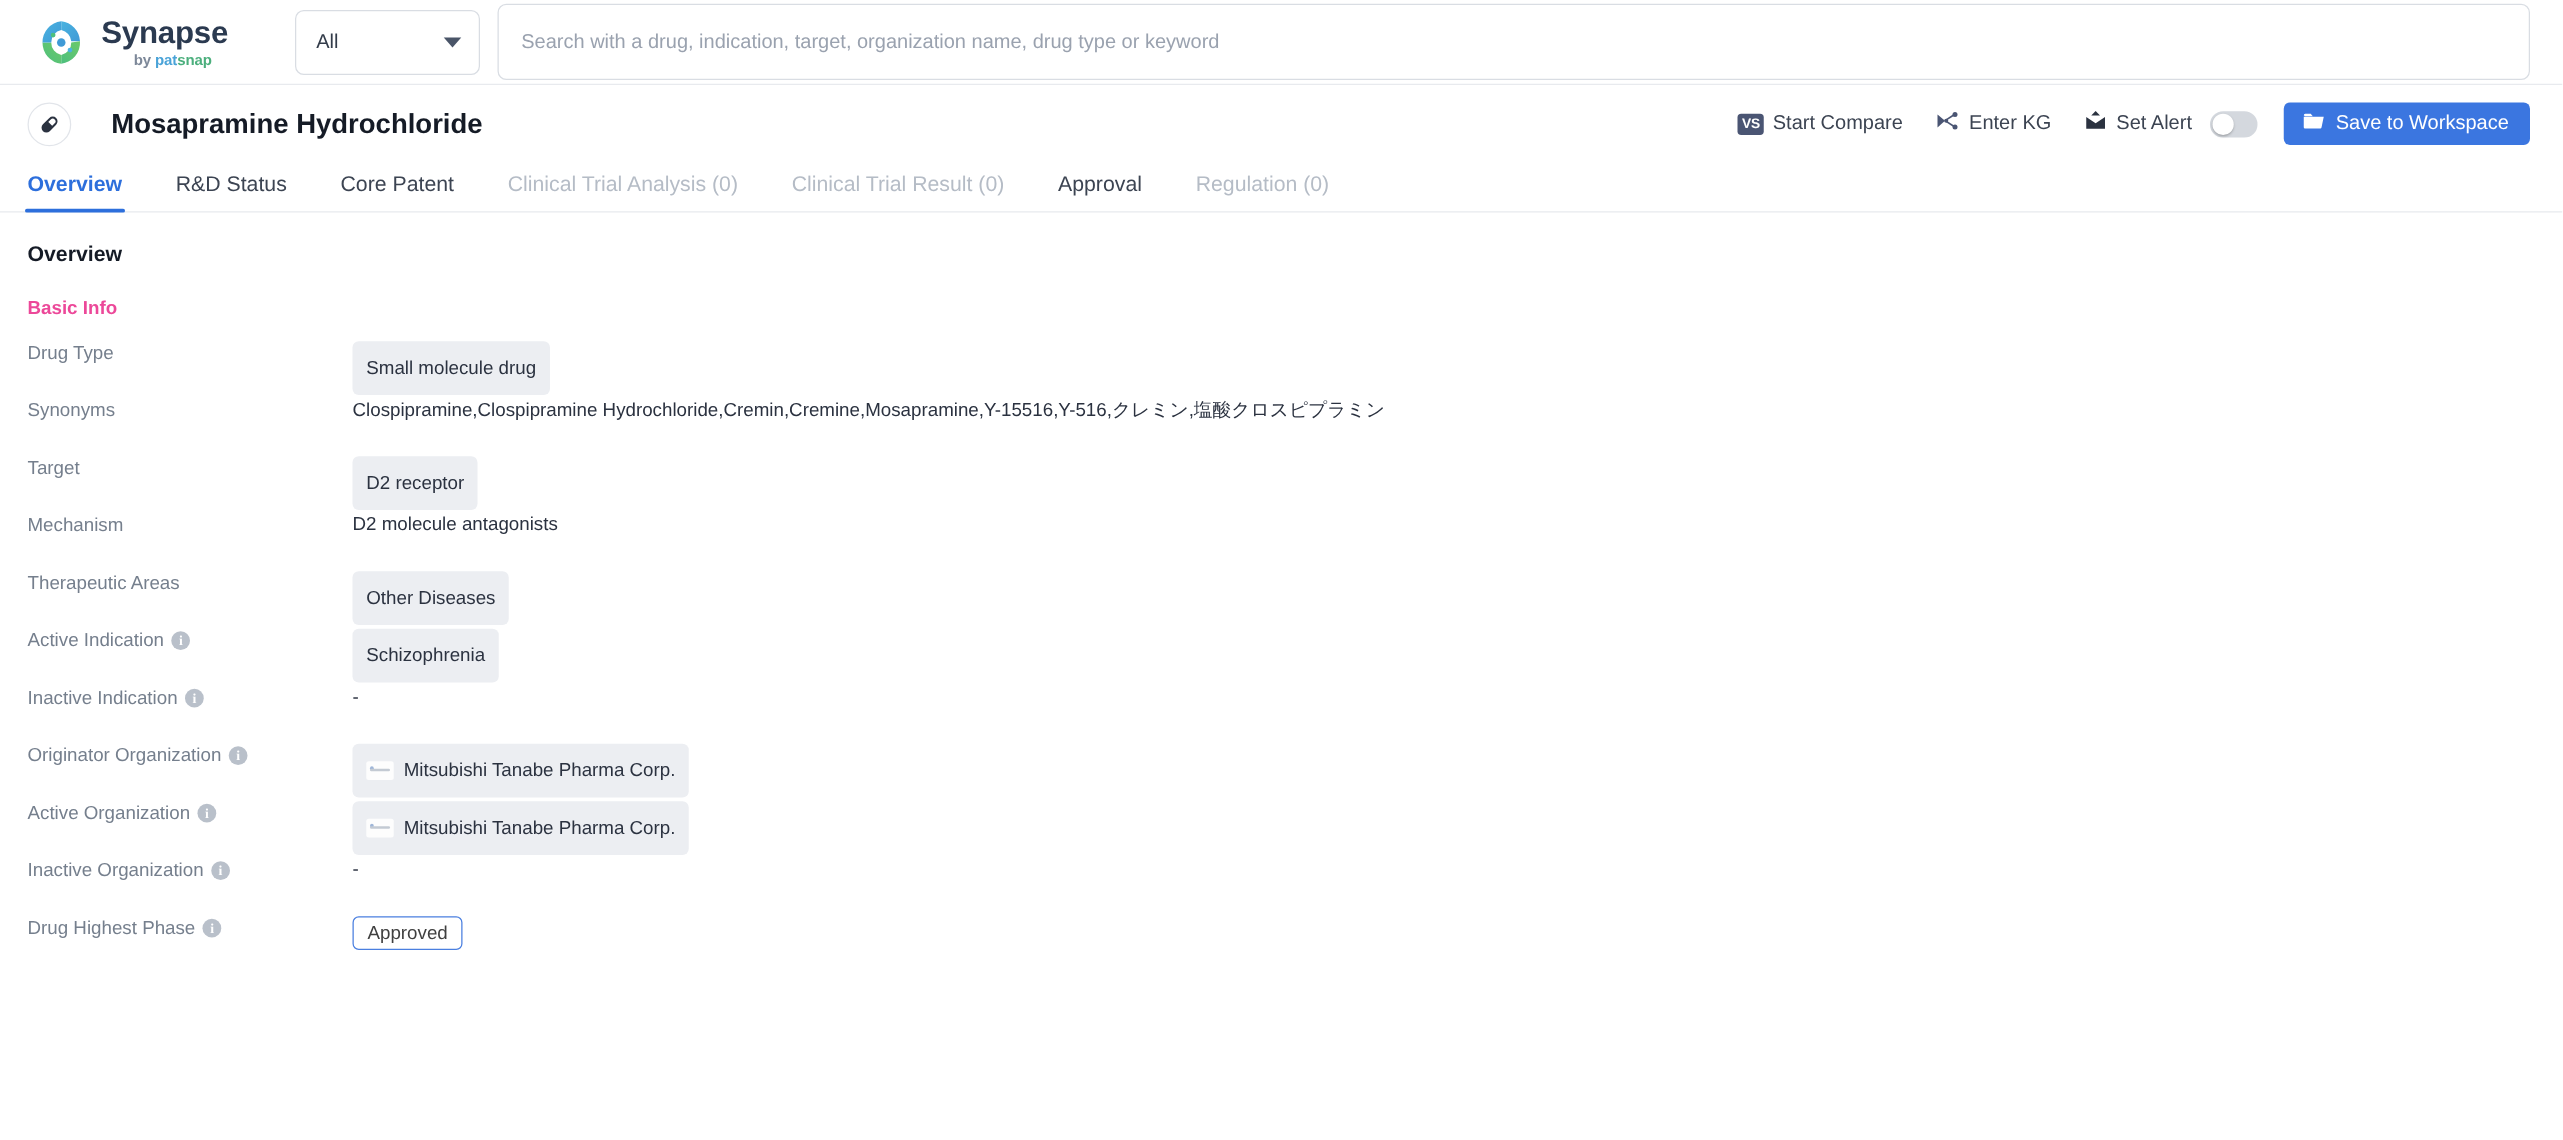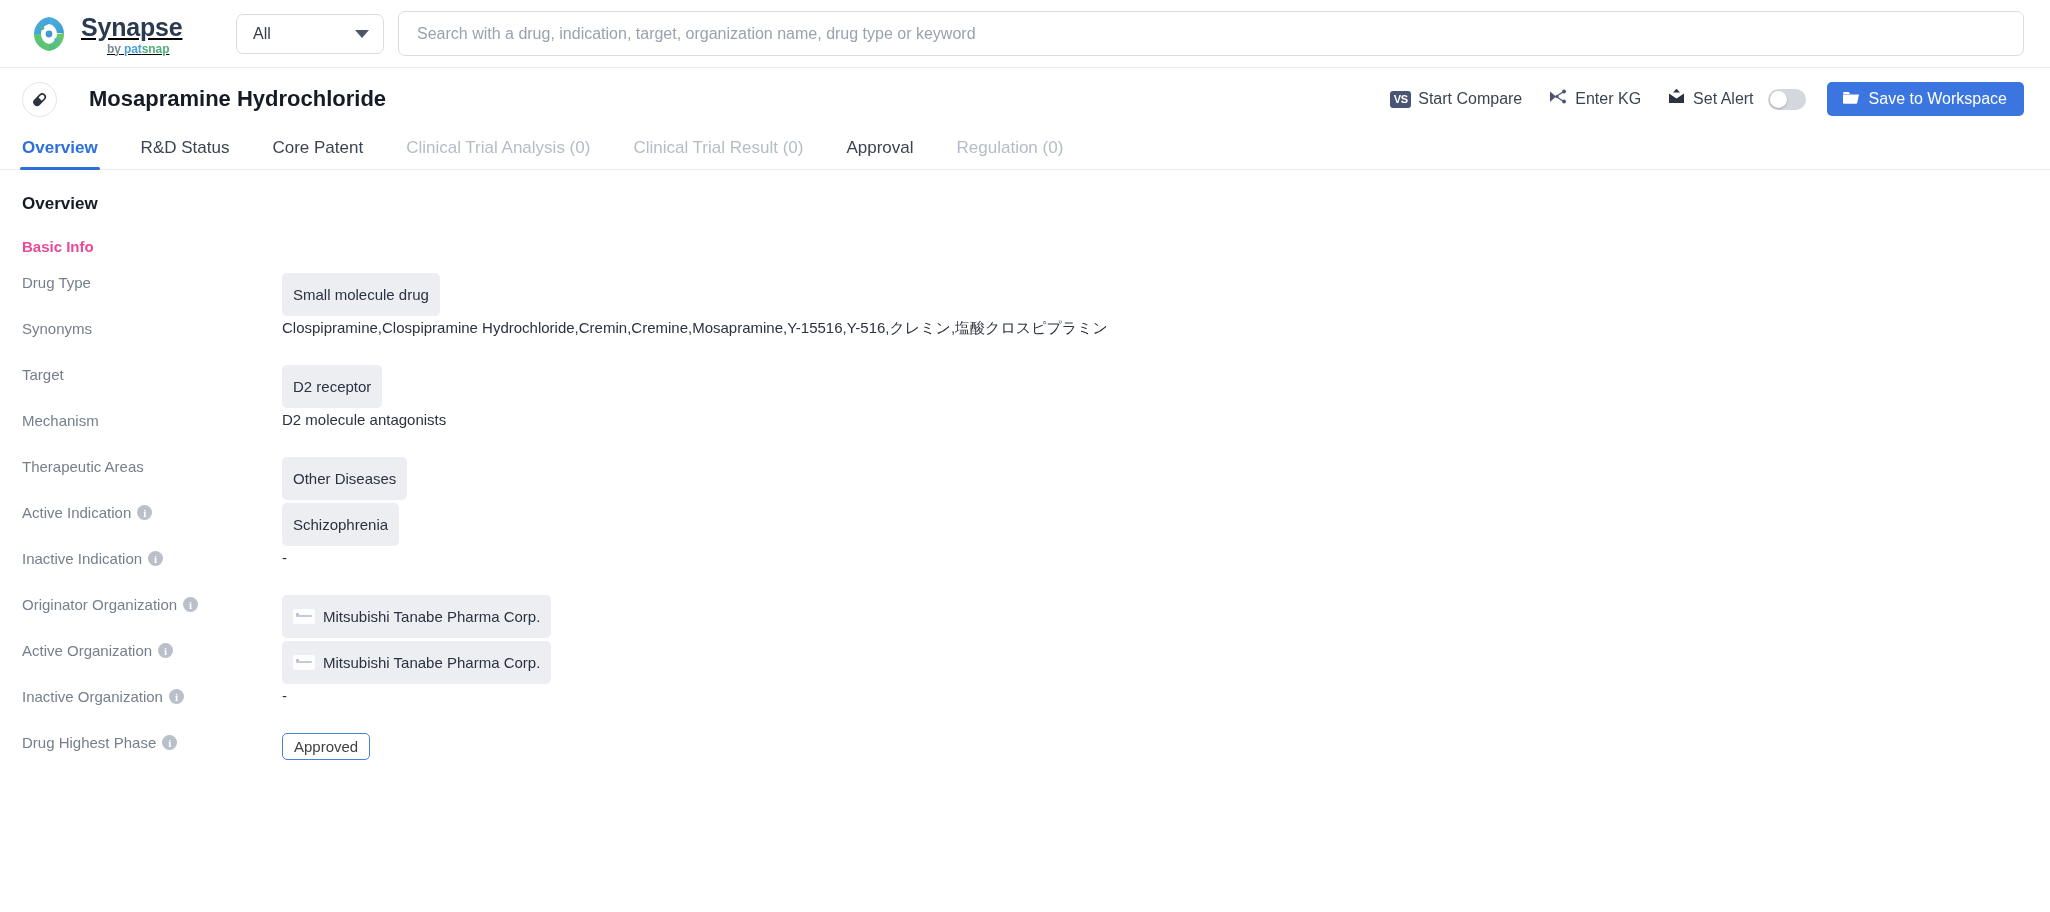--- a/index.html
+++ b/index.html
@@ -16,25 +16,24 @@
   .topbar {
     height: 68px;
     display: flex;
     align-items: center;
     padding: 0 26px 0 28px;
     border-bottom: 1px solid #e8eaee;
     background: #fff;
   }
   .logo-wrap {
     display: flex;
-    align-items: flex-end;
+    align-items: center;
     gap: 11px;
     flex: 0 0 auto;
     width: 176px;
-    text-decoration: underline;
   }
   .logo-mark { width: 42px; height: 42px; flex: 0 0 auto; }
   .logo-text { display: flex; flex-direction: column; line-height: 1; }
   .logo-title {
     font-size: 25px;
     font-weight: 600;
     color: #2b3a50;
     letter-spacing: -0.2px;
   }
   .logo-sub {
@@ -43,42 +42,42 @@
     margin-top: 3px;
     margin-left: 26px;
     color: #7d8899;
     letter-spacing: -0.1px;
   }
   .logo-sub .pat { color: #4aa3d8; }
   .logo-sub .snap { color: #4caf7d; }
 
   .select-box {
     width: 148px;
-    height: 40px;
+    height: 52px;
     border: 1px solid #d9dde3;
     border-radius: 7px;
     display: flex;
     align-items: center;
     justify-content: space-between;
     padding: 0 14px 0 16px;
     margin-left: 32px;
     background: #fff;
     cursor: pointer;
   }
   .select-box .sel-label { font-size: 16px; color: #333c4a; }
   .caret {
     width: 0; height: 0;
     border-left: 7px solid transparent;
     border-right: 7px solid transparent;
     border-top: 8px solid #4a5568;
   }
 
   .search-box {
     flex: 1 1 auto;
-    height: 45px;
+    height: 61px;
     border: 1px solid #d9dde3;
     border-radius: 7px;
     margin-left: 14px;
     display: flex;
     align-items: center;
     padding: 0 18px;
     background: #fff;
   }
   .search-box .ph {
     font-size: 16px;

